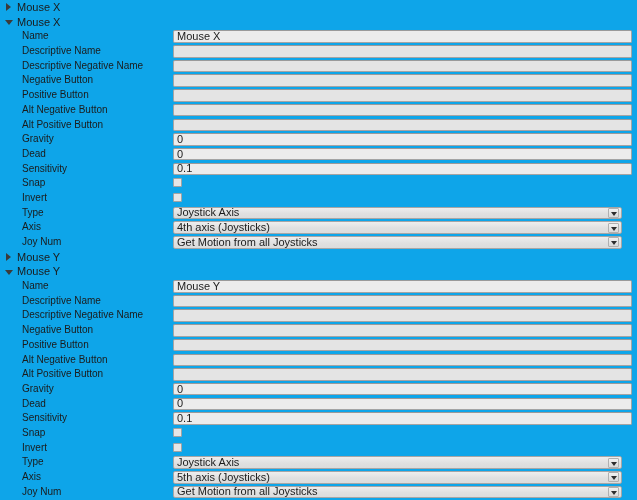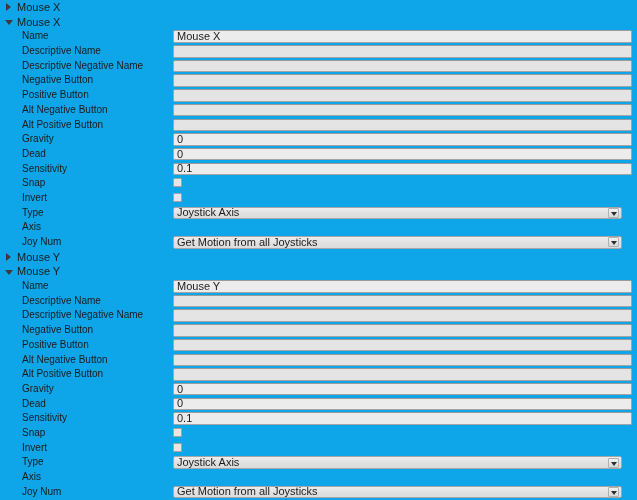--- a/index.html
+++ b/index.html
@@ -245,20 +245,24 @@
   <div class="row">
     <span class="prop-label">Type</span>
     <div class="field popup">
       <span class="pval">Joystick Axis</span>
       <span class="popup-arrow"></span>
     </div>
   </div>
 
   <div class="row">
     <span class="prop-label">Axis</span>
+    <div class="field popup">
+      <span class="pval">4th axis (Joysticks)</span>
+      <span class="popup-arrow"></span>
+    </div>
   </div>
 
   <div class="row">
     <span class="prop-label">Joy Num</span>
     <div class="field popup">
       <span class="pval">Get Motion from all Joysticks</span>
       <span class="popup-arrow"></span>
     </div>
   </div>
 
@@ -335,20 +339,24 @@
   <div class="row">
     <span class="prop-label">Type</span>
     <div class="field popup">
       <span class="pval">Joystick Axis</span>
       <span class="popup-arrow"></span>
     </div>
   </div>
 
   <div class="row">
     <span class="prop-label">Axis</span>
+    <div class="field popup">
+      <span class="pval">5th axis (Joysticks)</span>
+      <span class="popup-arrow"></span>
+    </div>
   </div>
 
   <div class="row">
     <span class="prop-label">Joy Num</span>
     <div class="field popup">
       <span class="pval">Get Motion from all Joysticks</span>
       <span class="popup-arrow"></span>
     </div>
   </div>
 

